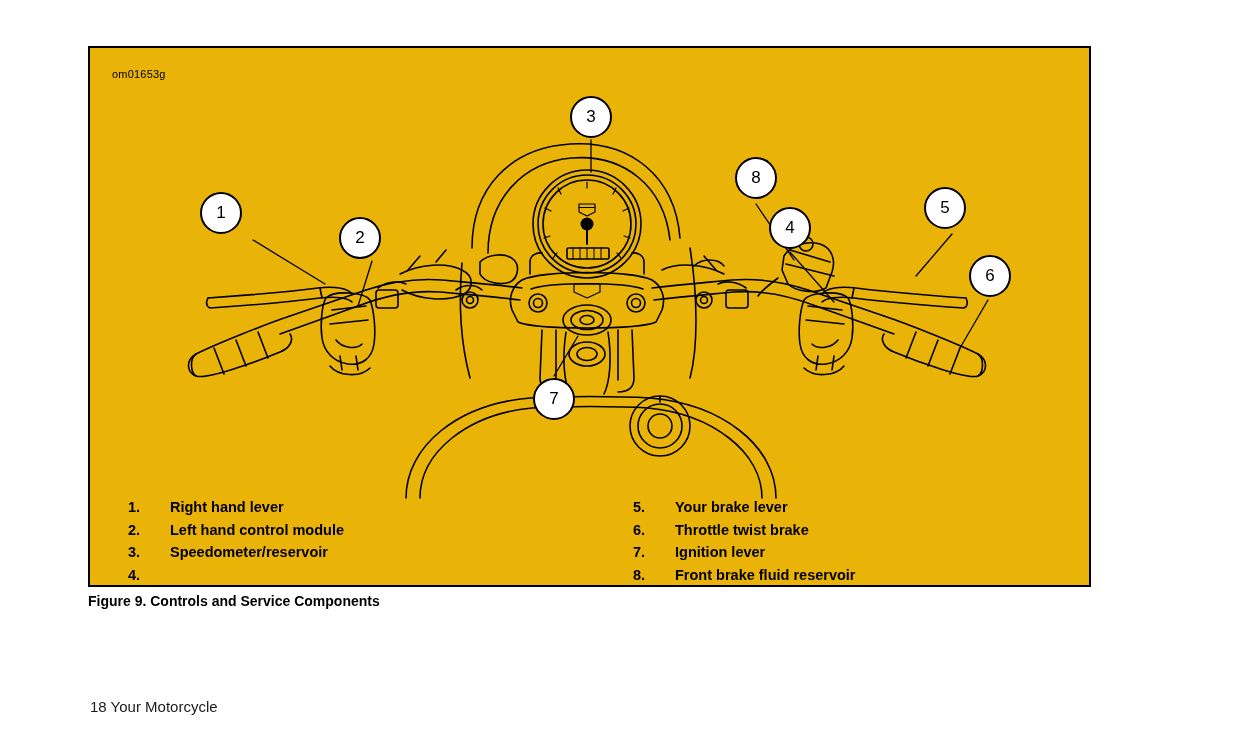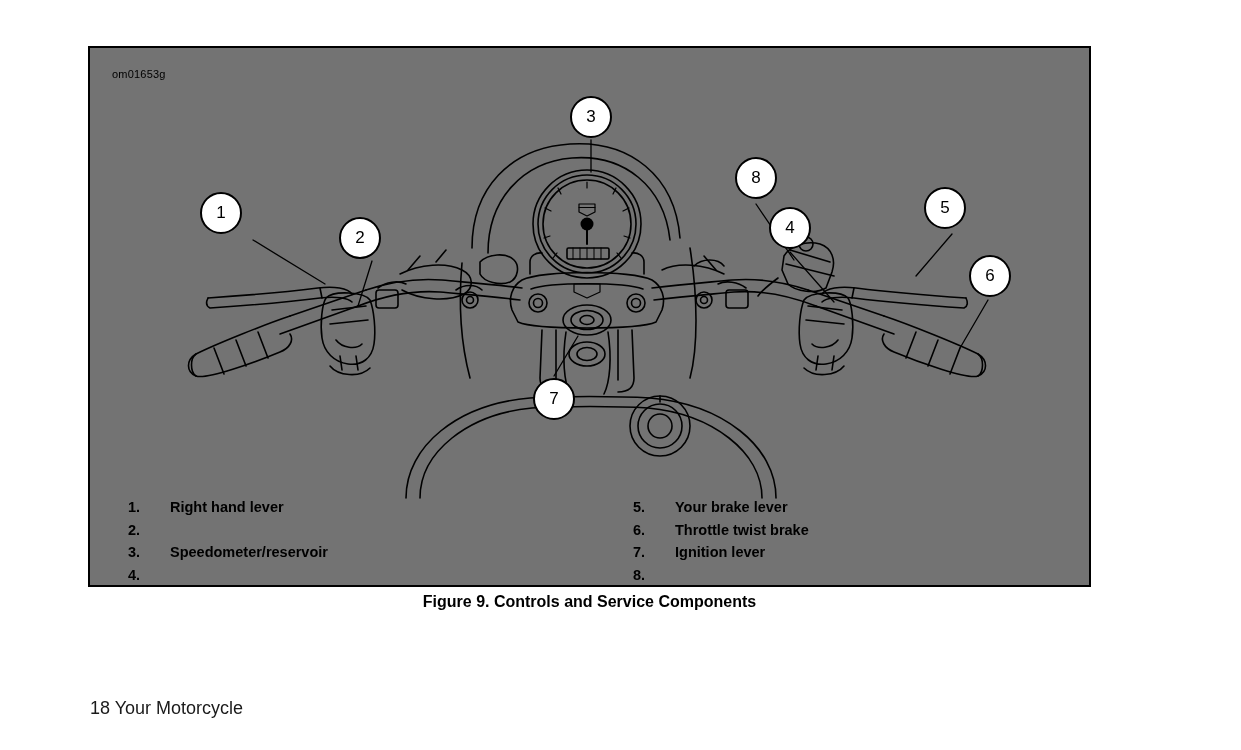--- a/index.html
+++ b/index.html
@@ -22,21 +22,21 @@
     height: 750px;
   }
   .figure-box {
     position: absolute;
     left: 88px;
     top: 46px;
     width: 1003px;
     height: 541px;
     border: 2px solid #000;
     box-sizing: border-box;
-    background: #737373;
+    background: #eab308;
   }
   .fig-code {
     position: absolute;
     left: 22px;
     top: 20px;
     font-size: 11px;
     letter-spacing: 0.2px;
     color: #000;
   }
   .art {
@@ -73,29 +73,28 @@
     display: inline-block;
   }
   .legend-label {
     display: inline-block;
   }
   .fig-caption {
     position: absolute;
     left: 88px;
     top: 593px;
     width: 1003px;
-    text-align: center;
     font-weight: bold;
-    font-size: 16px;
+    font-size: 14px;
   }
   .footer {
     position: absolute;
     left: 90px;
     top: 698px;
-    font-size: 18px;
+    font-size: 15px;
     font-weight: normal;
     color: #1a1a1a;
   }
   .callout {
     position: absolute;
     width: 42px;
     height: 42px;
     border: 2px solid #000;
     border-radius: 50%;
     background: #fff;
@@ -308,20 +307,21 @@
     </div>
 
     <div class="legend">
       <div class="legend-col left">
         <div class="legend-row">
           <span class="legend-num">1.</span>
           <span class="legend-label">Right hand lever</span>
         </div>
         <div class="legend-row">
           <span class="legend-num">2.</span>
+          <span class="legend-label">Left hand control module</span>
         </div>
         <div class="legend-row">
           <span class="legend-num">3.</span>
           <span class="legend-label">Speedometer/reservoir</span>
         </div>
         <div class="legend-row">
           <span class="legend-num">4.</span>
         </div>
       </div>
       <div class="legend-col right">
@@ -332,20 +332,21 @@
         <div class="legend-row">
           <span class="legend-num">6.</span>
           <span class="legend-label">Throttle twist brake</span>
         </div>
         <div class="legend-row">
           <span class="legend-num">7.</span>
           <span class="legend-label">Ignition lever</span>
         </div>
         <div class="legend-row">
           <span class="legend-num">8.</span>
+          <span class="legend-label">Front brake fluid reservoir</span>
         </div>
       </div>
     </div>
 
   </div>
 
   <div class="fig-caption">Figure 9. Controls and Service Components</div>
 
   <div class="footer">18 Your Motorcycle</div>
 

